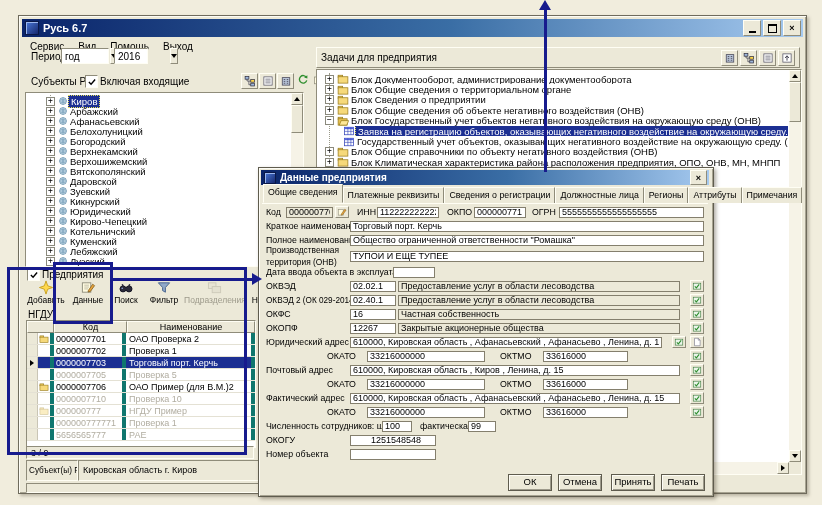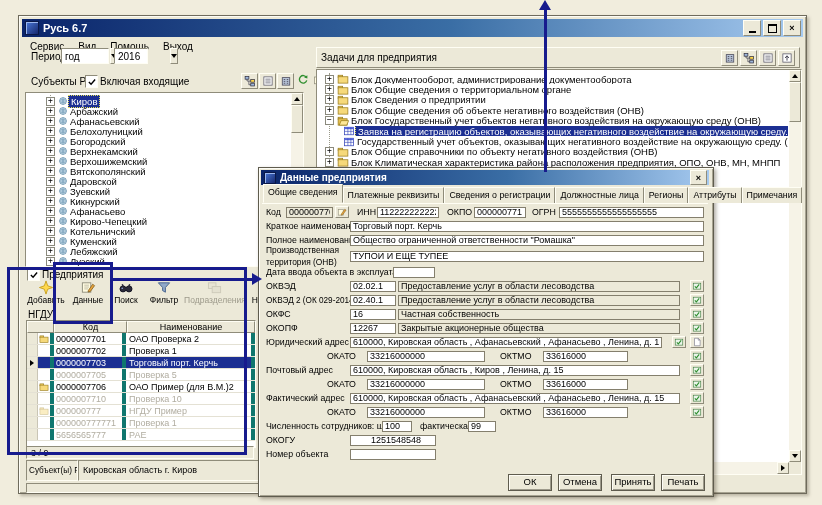--- a/index.html
+++ b/index.html
@@ -352,21 +352,21 @@
               <use href="#sym-globe" xlink:href="#sym-globe"></use>
             </svg>
             <span class="tlabel">Кикнурский</span>
           </div>
           <div class="trow" style="padding-left: 20px;">
             <span class="pm">+</span>
             <span style="width: 3px;"></span>
             <svg class="ic10">
               <use href="#sym-globe" xlink:href="#sym-globe"></use>
             </svg>
-            <span class="tlabel">Афанасьево</span>
+            <span class="tlabel">Юридический</span>
           </div>
           <div class="trow" style="padding-left: 20px;">
             <span class="pm">+</span>
             <span style="width: 3px;"></span>
             <svg class="ic10">
               <use href="#sym-globe" xlink:href="#sym-globe"></use>
             </svg>
             <span class="tlabel">Кирово-Чепецкий</span>
           </div>
           <div class="trow" style="padding-left: 20px;">

